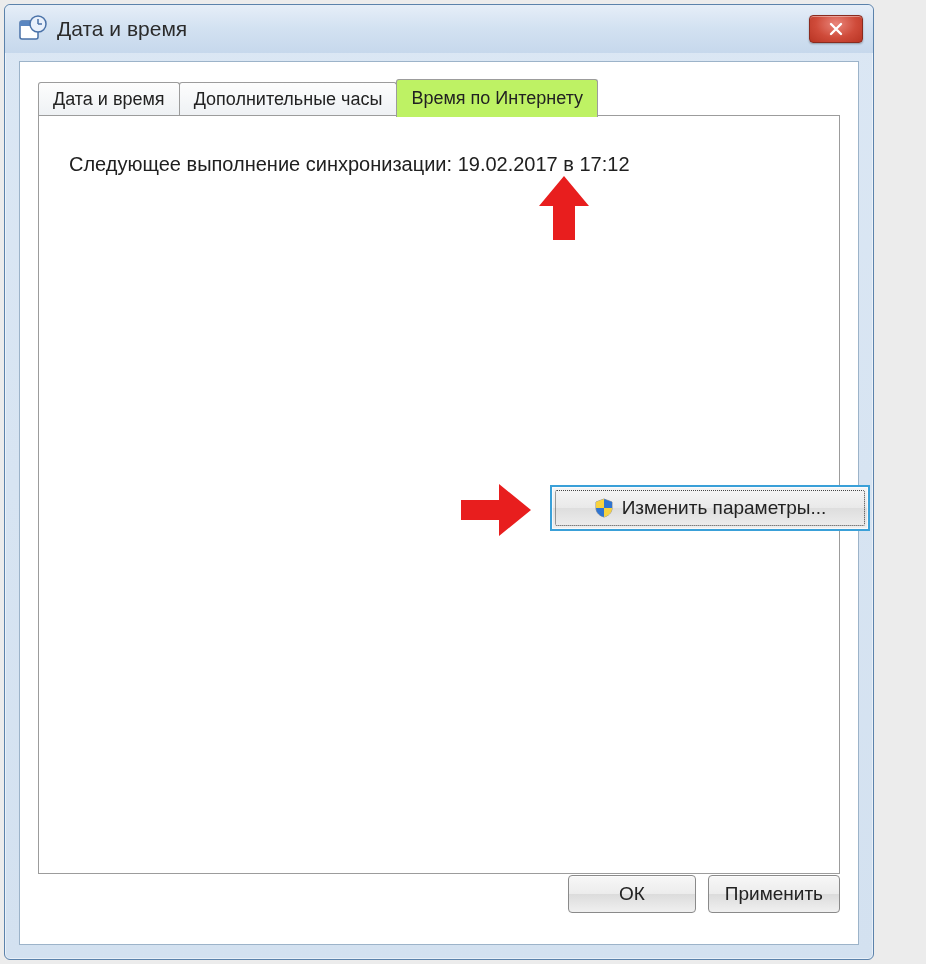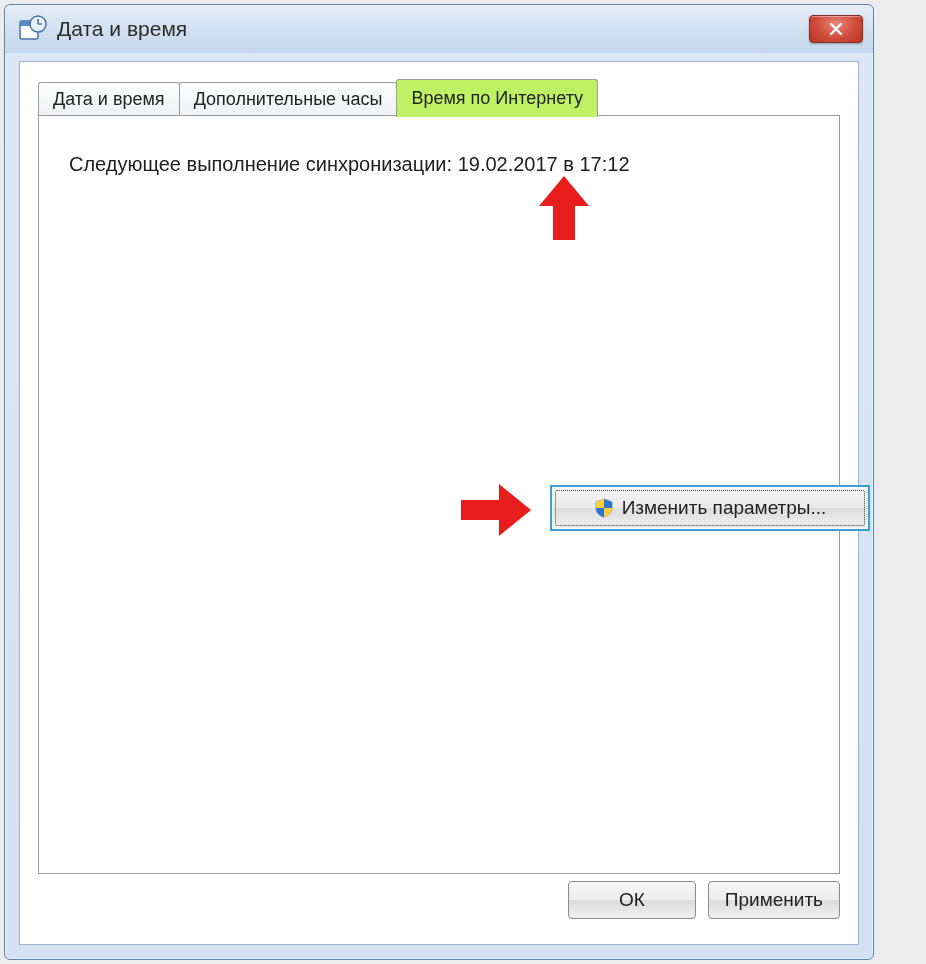--- a/index.html
+++ b/index.html
@@ -146,21 +146,21 @@
     position: absolute;
     left: 30px; bottom: 30px;
     color: #0b4db0;
     text-decoration: underline;
     font-size: 20px;
     cursor: pointer;
   }
 
   .buttonbar {
     position: absolute;
-    left: 18px; right: 18px; bottom: 20px;
+    left: 18px; right: 18px; bottom: 26px;
     height: 48px;
     display: flex;
     justify-content: flex-end;
     align-items: center;
     gap: 12px;
   }
   .btn {
     min-width: 128px;
     height: 38px;
     padding: 0 16px;

